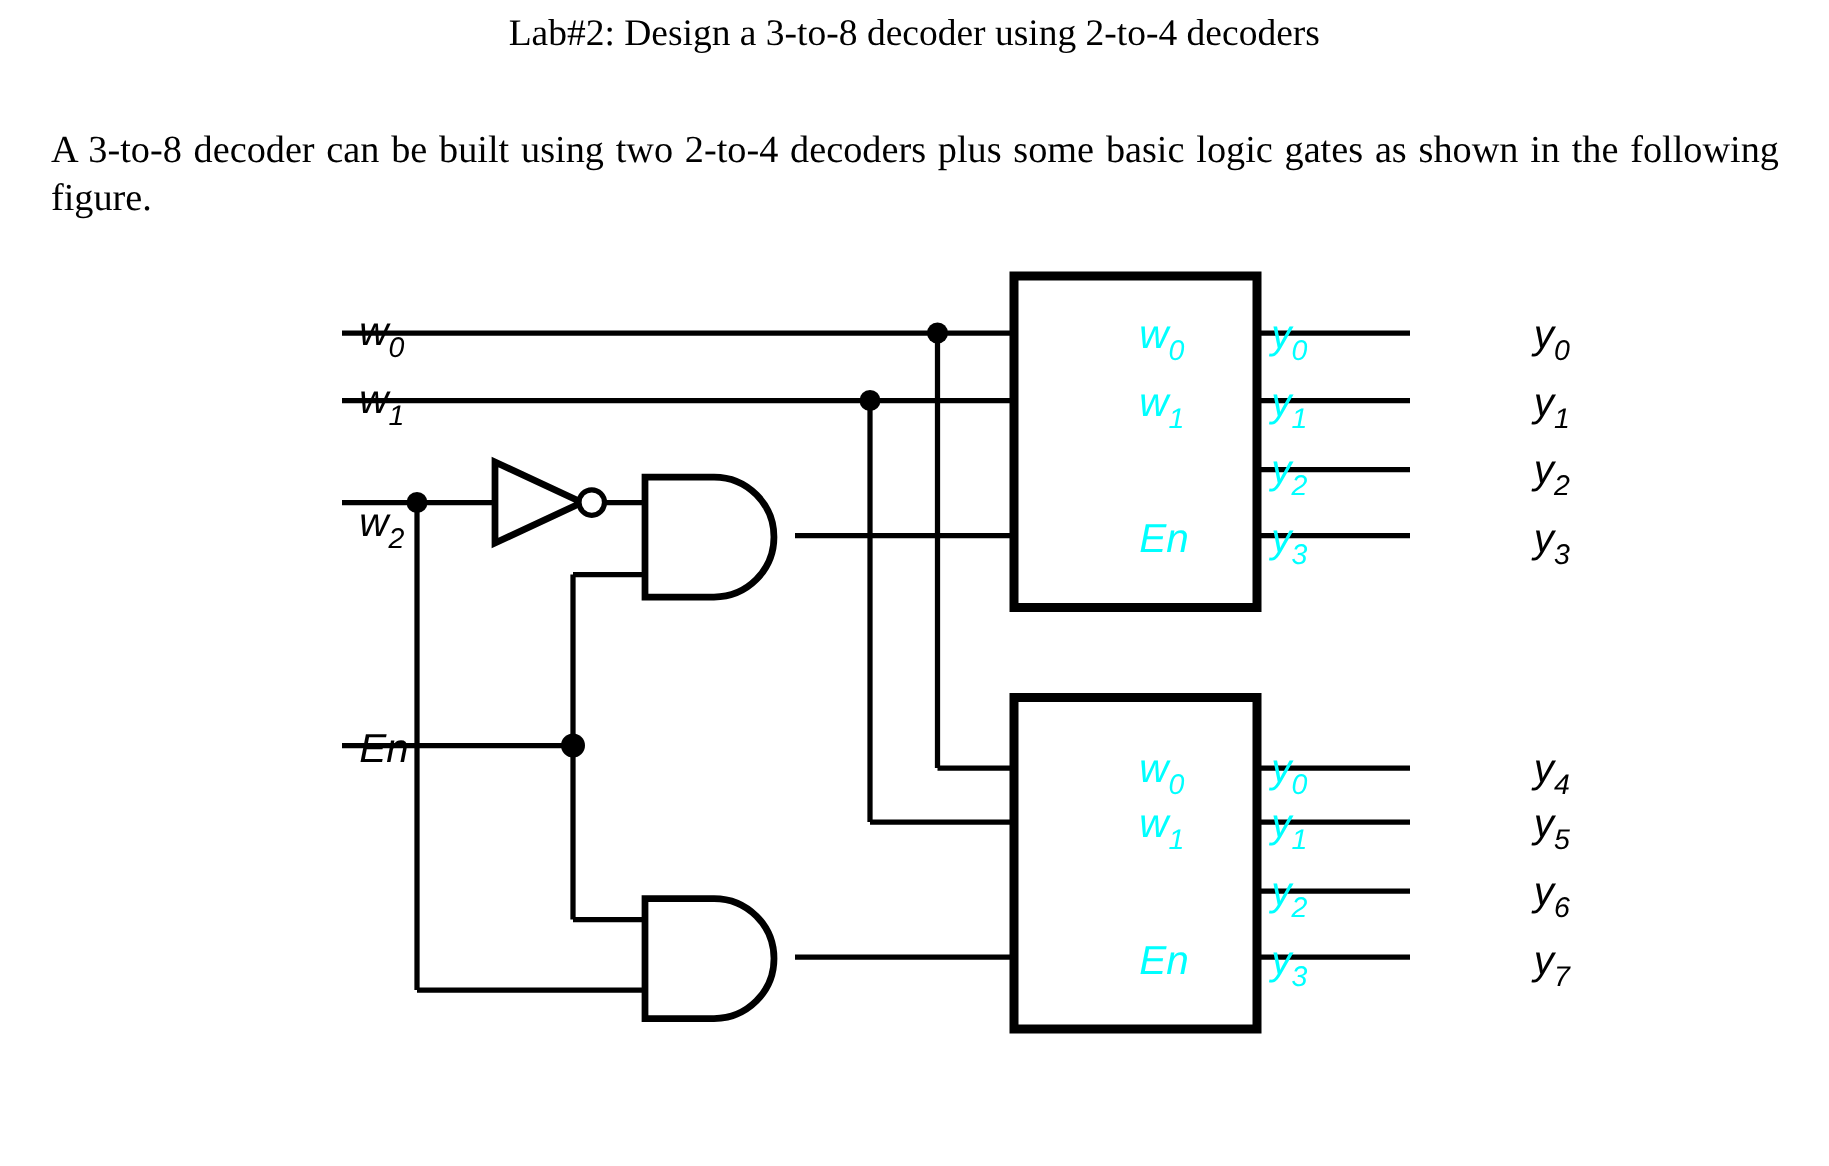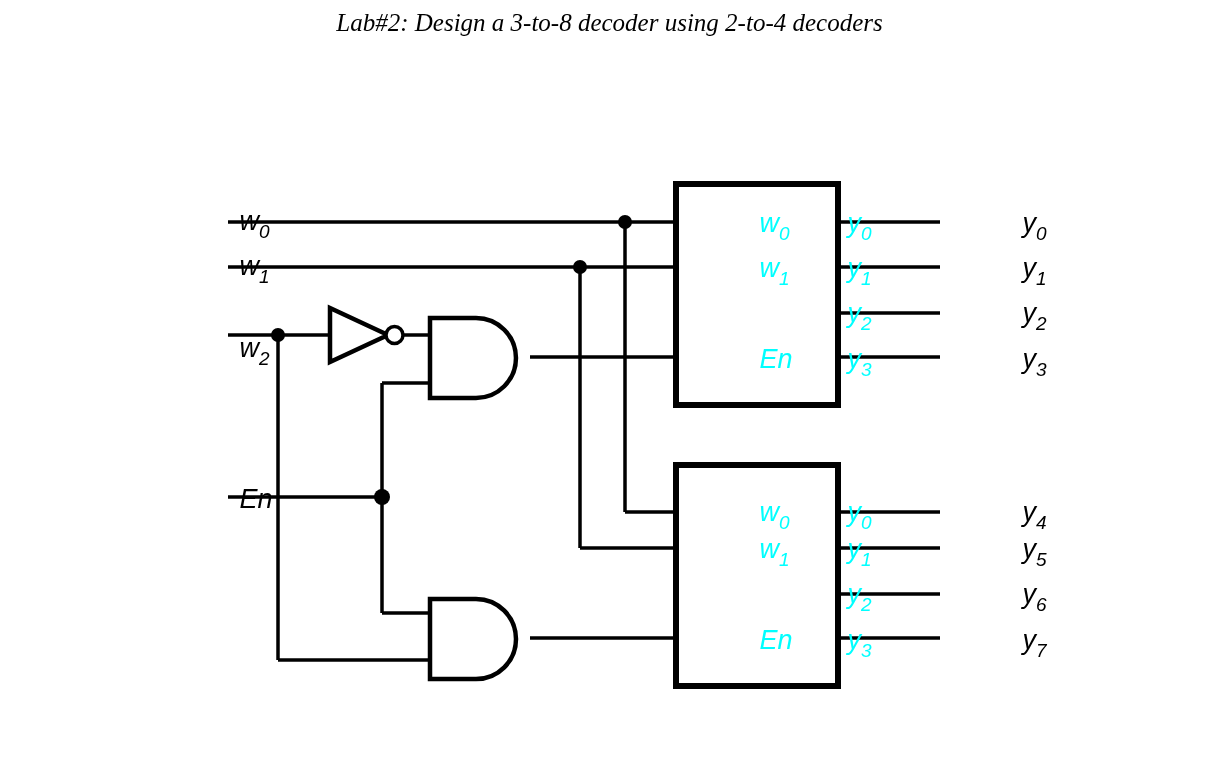--- a/index.html
+++ b/index.html
@@ -25,21 +25,20 @@
     position: absolute;
     left: 0;
     top: 8px;
     width: 1219px;
     text-align: center;
     font-family: "Liberation Serif", serif;
     font-size: 25px;
     line-height: 30px;
     color: #000;
     white-space: nowrap;
-    font-style: italic;
   }
   .body-text {
     position: absolute;
     left: 34px;
     top: 84px;
     width: 1152px;
     font-family: "Liberation Serif", serif;
     font-size: 25.5px;
     line-height: 32px;
     text-align: justify;
@@ -92,20 +91,21 @@
     font-style: italic;
   }
 </style>
 </head>
 <body>
 
 <div id="page">
 
   <div class="title">Lab#2: Design a 3-to-8 decoder using 2-to-4 decoders</div>
 
+  <div class="body-text">A 3-to-8 decoder can be built using two 2-to-4 decoders plus some basic logic gates as shown in the following figure.</div>
 
   <svg id="figure" viewBox="0 0 1219 777" width="1219" height="777" xmlns="http://www.w3.org/2000/svg">
 
     <g stroke="#000000" fill="none" stroke-linecap="butt">
 
       <line x1="228" y1="222" x2="676" y2="222" stroke-width="3.5"></line>
 
       <line x1="228" y1="267" x2="676" y2="267" stroke-width="3.5"></line>
 
       <line x1="228" y1="335" x2="330" y2="335" stroke-width="3.5"></line>

